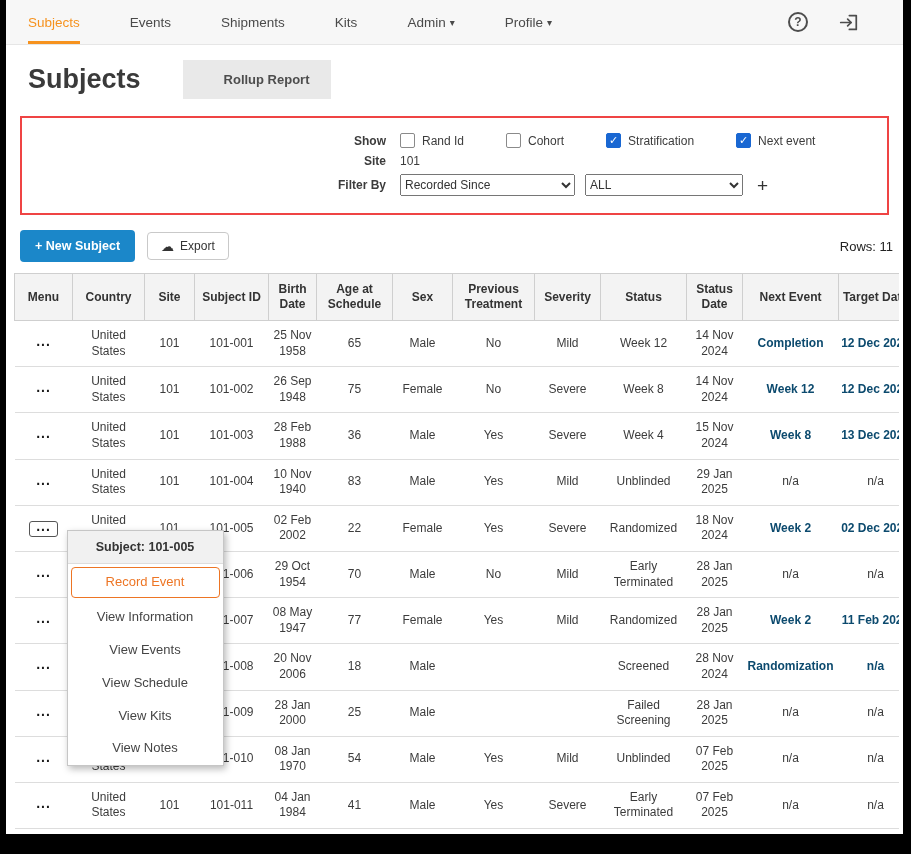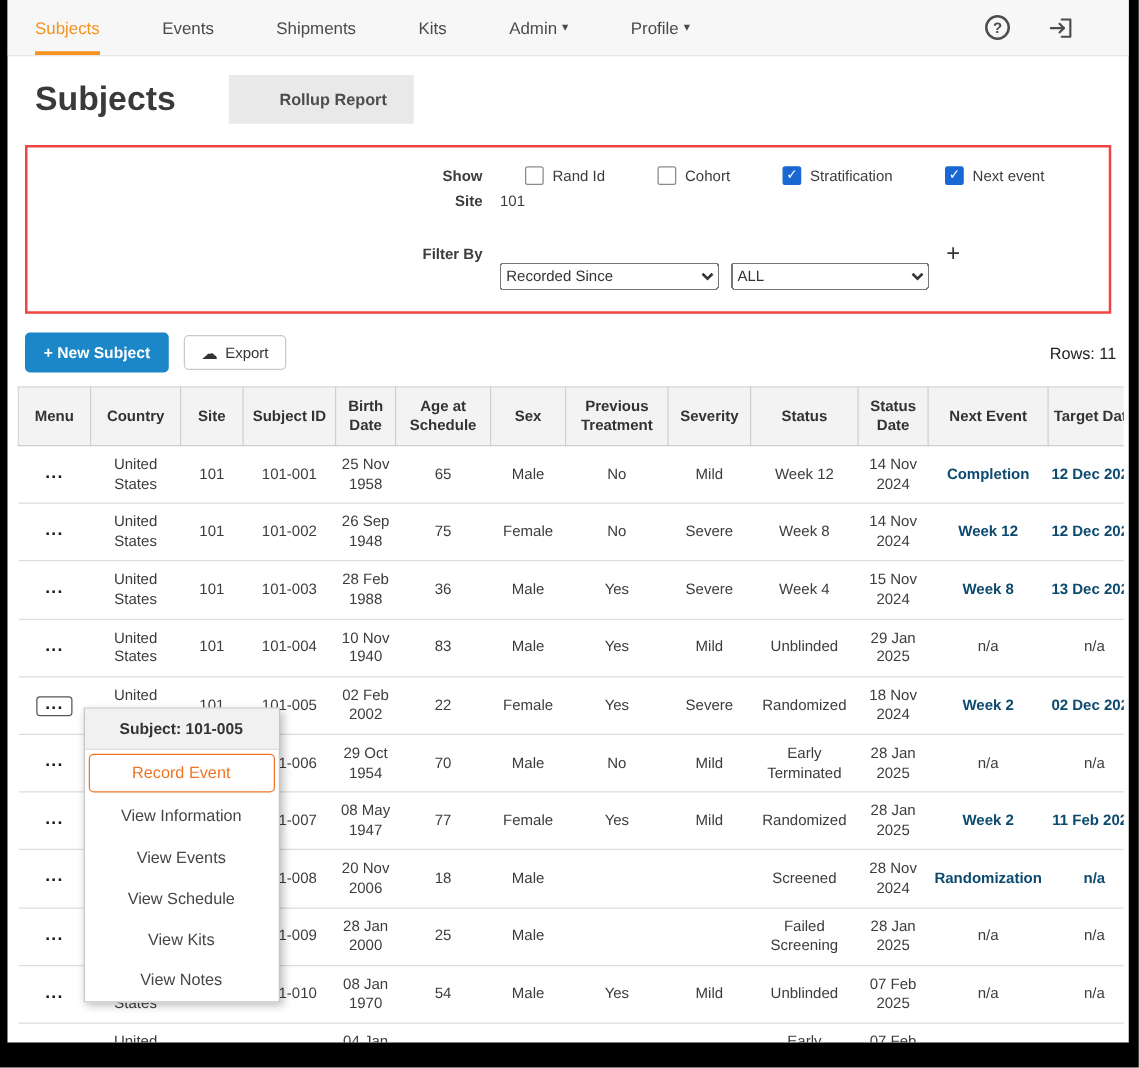--- a/index.html
+++ b/index.html
@@ -39,30 +39,30 @@
   .title-row { display: flex; align-items: center; padding: 15px 16px 11px 22px; }
   .page-title { font-size: 27px; font-weight: 600; color: #3a3a3a; margin-right: 42px; }
   .tabs { display: flex; }
   .tab { font-size: 13px; font-weight: bold; padding: 12px 22px; cursor: pointer; white-space: nowrap; }
   .tab.active { background: #f6921e; color: #fff; }
   .tab.inactive { background: #e9e9e9; color: #4d4d4d; padding-left: 41px; }
   
   .filter-panel { margin: 6px 14px 0 14px; border: 2px solid #ef4444; padding: 9px 8px 11px 0; }
   .f-row { display: flex; align-items: center; margin: 6px 0; padding-left: 302px; }
   .f-label { width: 62px; text-align: right; font-weight: bold; font-size: 12px; margin-right: 14px; color: #3c3c3c; flex: none; }
-  .cb-group { display: flex; gap: 42px; margin-left: 20px; }
+  .cb-group { display: flex; gap: 42px; }
   .cb-item { display: flex; align-items: center; gap: 7px; font-size: 12px; cursor: pointer; }
   .cb-box {
     width: 15px; height: 15px; border: 1.5px solid #8a8a8a; border-radius: 2px; background: #fff;
     display: flex; align-items: center; justify-content: center; flex: none;
     font-size: 11px; line-height: 1;
   }
   .cb-box.checked { background: #1967d2; border-color: #1967d2; color: #fff; }
   .site-value { font-size: 12px; }
-  .f-select { font-size: 12px; height: 22px; margin-right: 10px; max-width: 180px; color: #333; margin-top: 36px; }
+  .f-select { font-size: 12px; height: 22px; margin-right: 10px; max-width: 180px; color: #333; }
   .f-select.wide { width: 175px; }
   .f-select.narrow { width: 158px; }
   .add-filter { font-size: 19px; color: #333; cursor: pointer; margin-left: 4px; line-height: 1; }
   
   .toolbar { display: flex; align-items: center; padding: 15px 10px 11px 14px; }
   .btn-new {
     background: #1b87c9; color: #fff; font-weight: bold; font-size: 12.5px;
     border: none; border-radius: 4px; padding: 9px 15px; cursor: pointer;
     font-family: Liberation Sans, sans-serif;
   }

